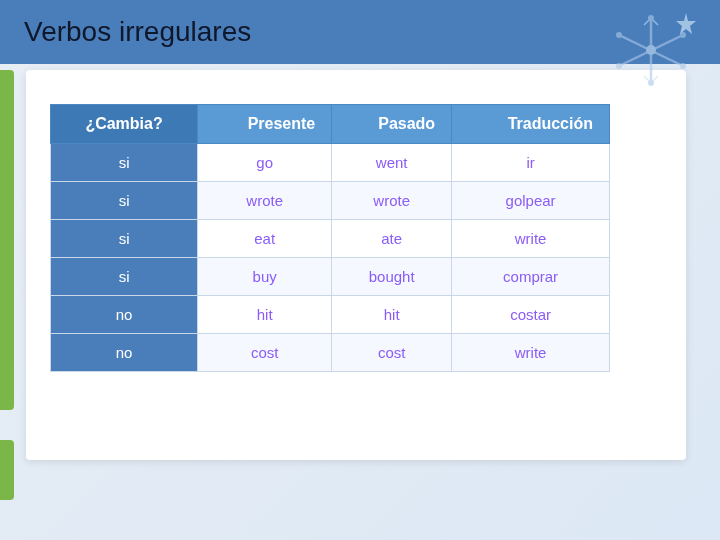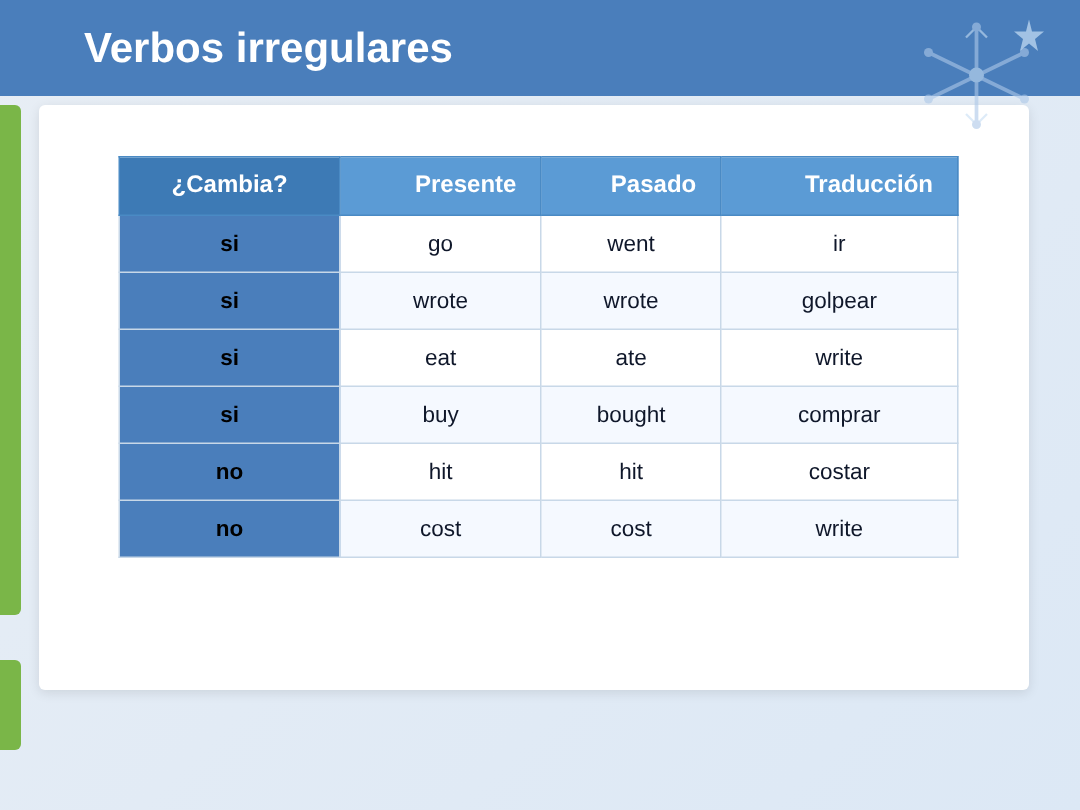--- a/index.html
+++ b/index.html
@@ -45,40 +45,38 @@
     .header {
       background: #4a7ebb;
       padding: 16px 24px;
       color: white;
       position: relative;
       z-index: 2;
     }
 
     .header-title {
       font-size: 28px;
-      font-weight: bold;
-      color: #ffffff;
-      margin-left: 32px;
+      font-weight: normal;
+      color: #0f172a;
     }
 
     .content-area {
       padding: 30px 30px 20px 30px;
       position: relative;
     }
 
     .table-container {
       margin-top: 10px;
       margin-left: 20px;
       width: 560px;
     }
 
     table {
       border-collapse: collapse;
       width: 100%;
-      margin-left: 29px;
     }
 
     
     thead tr th {
       background: #5b9bd5;
       color: white;
       padding: 10px 16px;
       font-size: 16px;
       font-weight: bold;
       text-align: right;
@@ -86,31 +84,31 @@
     }
 
     thead tr th:first-child {
       background: #3d7ab5;
       text-align: center;
     }
 
     
     tbody tr td {
       background: #ffffff;
-      color: #0f172a;
+      color: #8b5cf6;
       padding: 10px 16px;
       font-size: 15px;
       text-align: center;
       border: 1px solid #c8d8e8;
     }
 
     tbody tr td:first-child {
       background: #4a7ebb;
-      color: #000000;
-      font-weight: bold;
+      color: #ffffff;
+      font-weight: normal;
     }
 
     
     
 
     .table-container table tbody tr:nth-child(odd) td:not(:first-child) {
       background: #ffffff;
     }
 
     .table-container table tbody tr:nth-child(even) td:not(:first-child) {

